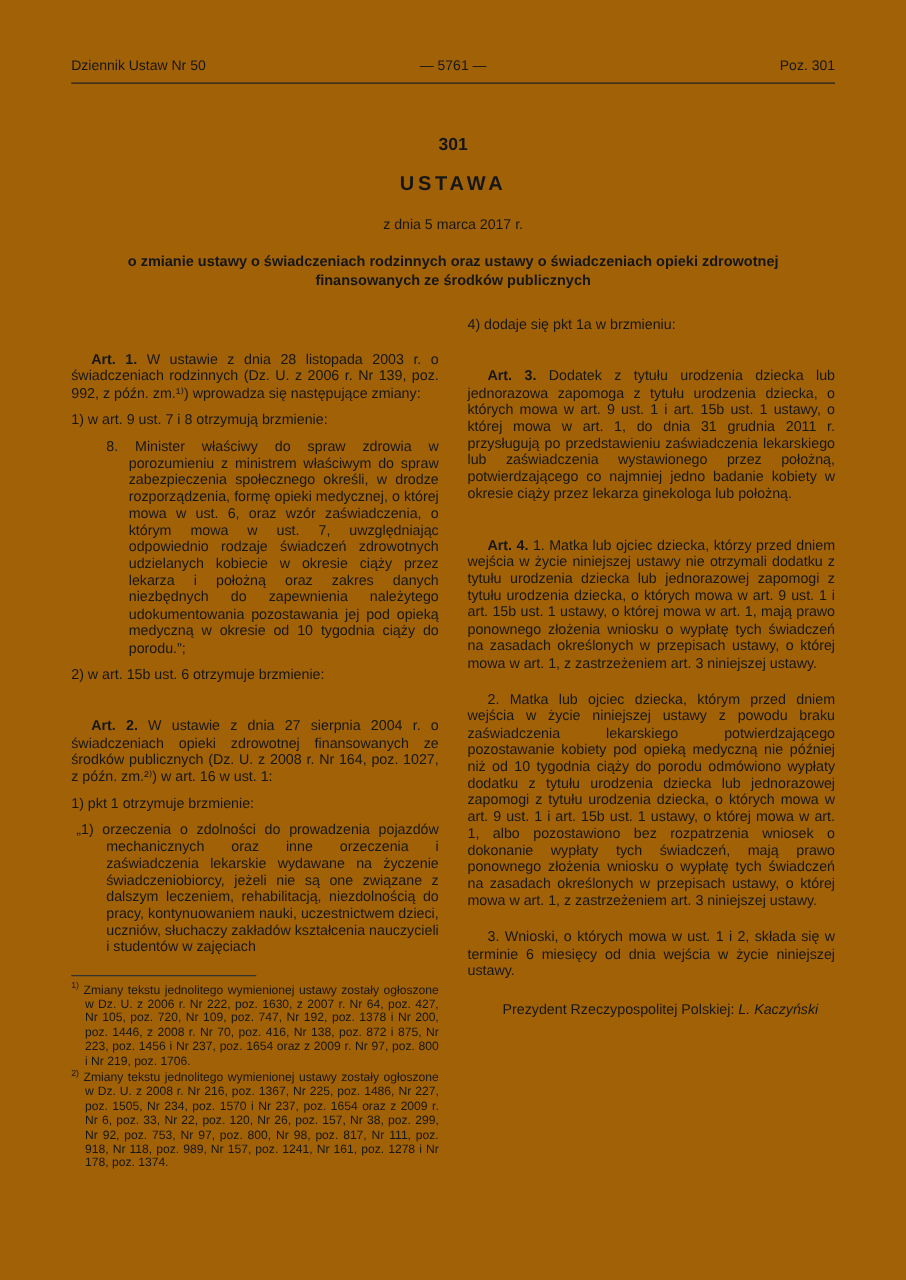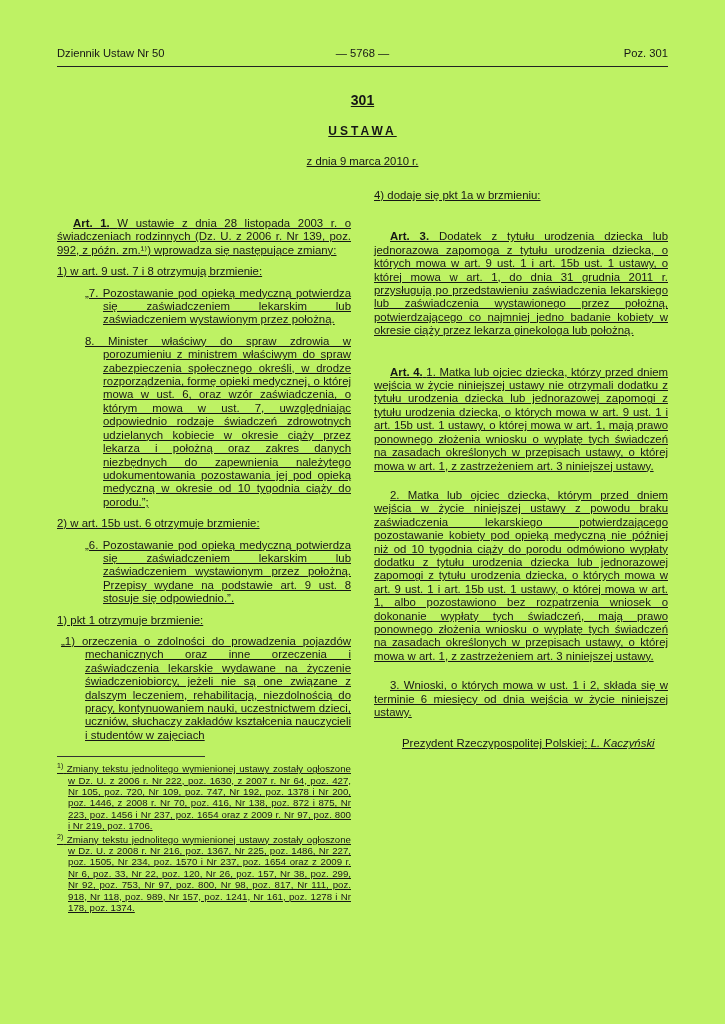--- a/index.html
+++ b/index.html
@@ -9,33 +9,32 @@
     height: 1024px;
     font-family: "Liberation Sans", "DejaVu Sans", sans-serif;
     color: #161616;
   }
   .page {
     box-sizing: border-box;
     width: 725px;
     height: 1024px;
     padding: 46px 57px 28px;
     overflow: hidden;
-    background: #bef264;
-    text-decoration: underline;
+    background: #a16207;
   }
   
   .running-head { position: relative; font-size: 11.2px; line-height: 14px; height: 14px; }
   .rh-left  { position: absolute; left: 0; top: 0; }
   .rh-center{ position: absolute; left: 50%; top: 0; transform: translateX(-50%); }
   .rh-right { position: absolute; right: 0; top: 0; }
   .head-rule { border: 0; border-top: 1.4px solid #222; margin: 6px 0 0; height: 0; }
   
   .title-block { text-align: center; }
-  .act-number  { font-weight: bold; font-size: 14px; margin-top: 25px; }
-  .act-type    { font-weight: bold; font-size: 12px; letter-spacing: 3px; margin-top: 16px; }
+  .act-number  { font-weight: bold; font-size: 14px; margin-top: 40px; }
+  .act-type    { font-weight: bold; font-size: 16px; letter-spacing: 3px; margin-top: 16px; }
   .act-date    { font-size: 11.3px; margin-top: 17px; }
   .act-subject { font-weight: bold; font-size: 11.6px; line-height: 14.5px; margin: 17px auto 0; max-width: 578px; }
   
   .columns { display: flex; gap: 23px; margin-top: 22px; }
   .col { flex: 1 1 0; min-width: 0; text-align: justify; font-size: 11.4px; line-height: 13.4px; }
   .col p { margin: 0 0 8px; }
   .col > p:first-child { margin-top: 0; }
   .col p.p-art { text-indent: 16px; margin-top: 28px; }
   .col p.p-num { text-indent: 16px; margin-top: 16px; }
   .p-item  { padding-left: 16px; text-indent: -16px; }
@@ -55,40 +54,40 @@
   .col p.signature { margin-top: 18px; padding-left: 28px; text-align: left; }
   .sig-name { font-style: italic; }
 </style>
 </head>
 <body>
 
 <div class="page">
 
   <header class="running-head">
     <span class="rh-left">Dziennik Ustaw Nr 50</span>
-    <span class="rh-center">— 5768 —</span>
+    <span class="rh-center">— 5761 —</span>
     <span class="rh-right">Poz. 301</span>
   </header>
   <div class="head-rule"></div>
 
   <section class="title-block">
     <div class="act-number">301</div>
     <div class="act-type">USTAWA</div>
-    <div class="act-date">z dnia 9 marca 2010 r.</div>
+    <div class="act-date">z dnia 5 marca 2017 r.</div>
+    <div class="act-subject">o zmianie ustawy o świadczeniach rodzinnych oraz ustawy o świadczeniach opieki zdrowotnej finansowanych ze środków publicznych</div>
   </section>
 
   <main class="columns">
 
     <div class="col">
       <p class="p-art"><b class="art-label">Art. 1.</b> <span>W ustawie z dnia 28 listopada 2003 r. o świadczeniach rodzinnych (Dz. U. z 2006 r. Nr 139, poz. 992, z późn. zm.¹⁾) wprowadza się następujące zmiany:</span></p>
       <p class="p-item">1) w art. 9 ust. 7 i 8 otrzymują brzmienie:</p>
-      <p class="p-quote">„7. Pozostawanie pod opieką medyczną potwierdza się zaświadczeniem lekarskim lub zaświadczeniem wystawionym przez położną.</p>
       <p class="p-quote">8. Minister właściwy do spraw zdrowia w porozumieniu z ministrem właściwym do spraw zabezpieczenia społecznego określi, w drodze rozporządzenia, formę opieki medycznej, o której mowa w ust. 6, oraz wzór zaświadczenia, o którym mowa w ust. 7, uwzględniając odpowiednio rodzaje świadczeń zdrowotnych udzielanych kobiecie w okresie ciąży przez lekarza i położną oraz zakres danych niezbędnych do zapewnienia należytego udokumentowania pozostawania jej pod opieką medyczną w okresie od 10 tygodnia ciąży do porodu.”;</p>
       <p class="p-item">2) w art. 15b ust. 6 otrzymuje brzmienie:</p>
-      <p class="p-quote">„6. Pozostawanie pod opieką medyczną potwierdza się zaświadczeniem lekarskim lub zaświadczeniem wystawionym przez położną. Przepisy wydane na podstawie art. 9 ust. 8 stosuje się odpowiednio.”.</p>
+      <p class="p-art"><b class="art-label">Art. 2.</b> <span>W ustawie z dnia 27 sierpnia 2004 r. o świadczeniach opieki zdrowotnej finansowanych ze środków publicznych (Dz. U. z 2008 r. Nr 164, poz. 1027, z późn. zm.²⁾) w art. 16 w ust. 1:</span></p>
       <p class="p-item">1) pkt 1 otrzymuje brzmienie:</p>
       <p class="p-qitem">„1) orzeczenia o zdolności do prowadzenia pojazdów mechanicznych oraz inne orzeczenia i zaświadczenia lekarskie wydawane na życzenie świadczeniobiorcy, jeżeli nie są one związane z dalszym leczeniem, rehabilitacją, niezdolnością do pracy, kontynuowaniem nauki, uczestnictwem dzieci, uczniów, słuchaczy zakładów kształcenia nauczycieli i studentów w zajęciach</p>
 
       <div class="fn-rule"></div>
       <div class="footnotes">
         <p><sup>1)</sup> <span>Zmiany tekstu jednolitego wymienionej ustawy zostały ogłoszone w Dz. U. z 2006 r. Nr 222, poz. 1630, z 2007 r. Nr 64, poz. 427, Nr 105, poz. 720, Nr 109, poz. 747, Nr 192, poz. 1378 i Nr 200, poz. 1446, z 2008 r. Nr 70, poz. 416, Nr 138, poz. 872 i 875, Nr 223, poz. 1456 i Nr 237, poz. 1654 oraz z 2009 r. Nr 97, poz. 800 i Nr 219, poz. 1706.</span></p>
         <p><sup>2)</sup> <span>Zmiany tekstu jednolitego wymienionej ustawy zostały ogłoszone w Dz. U. z 2008 r. Nr 216, poz. 1367, Nr 225, poz. 1486, Nr 227, poz. 1505, Nr 234, poz. 1570 i Nr 237, poz. 1654 oraz z 2009 r. Nr 6, poz. 33, Nr 22, poz. 120, Nr 26, poz. 157, Nr 38, poz. 299, Nr 92, poz. 753, Nr 97, poz. 800, Nr 98, poz. 817, Nr 111, poz. 918, Nr 118, poz. 989, Nr 157, poz. 1241, Nr 161, poz. 1278 i Nr 178, poz. 1374.</span></p>
       </div>
     </div>
 

